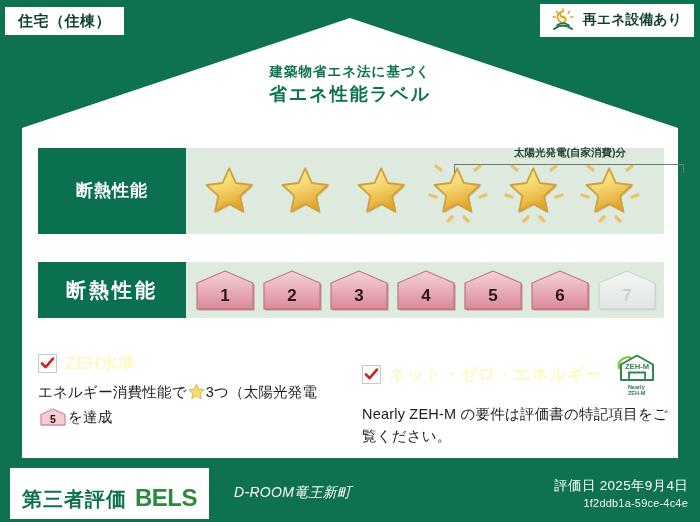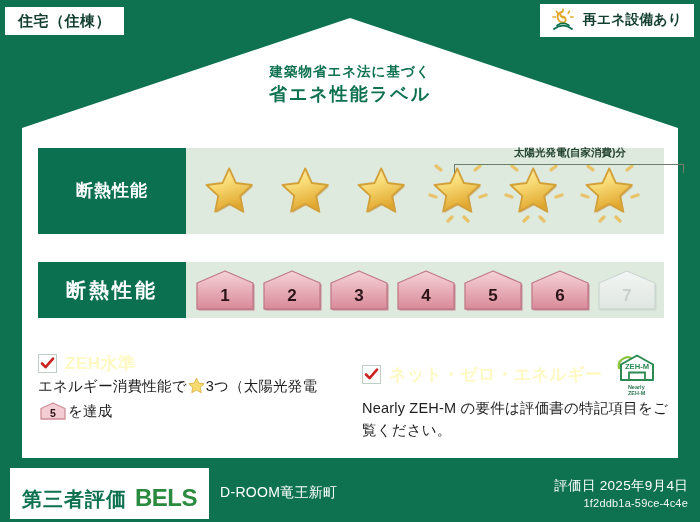--- a/index.html
+++ b/index.html
@@ -123,21 +123,21 @@
     width:19px;height:19px;flex:0 0 19px;
     border:1.6px solid #bfcfc6;background:#fff;
     position:relative;box-sizing:border-box;
   }
   .chk svg{position:absolute;left:1px;top:1px;}
   .zeh-title{
     font-size:17px;font-weight:bold;color:#fef9c3;letter-spacing:.5px;
     white-space:nowrap;
   }
   .zeh-body{
-    font-size:14.5px;color:#1d1d1d;line-height:1.55;
+    margin-top:6px;font-size:14.5px;color:#1d1d1d;line-height:1.55;
     letter-spacing:.2px;
   }
   .inline-star{display:inline-block;vertical-align:-3px;margin:0 1px;}
   .inline-badge{
     display:inline-block;vertical-align:-4px;position:relative;
     width:26px;height:18px;margin:0 2px;
   }
   .inline-badge svg{position:absolute;left:0;top:0;}
   .inline-badge i{
     position:absolute;left:0;top:3px;width:26px;text-align:center;
@@ -156,21 +156,21 @@
     display:flex;align-items:center;
   }
   .bels-chip{
     background:#ffffff;margin-left:10px;
     padding:16px 12px 6px 12px;
     display:flex;align-items:baseline;gap:8px;
   }
   .bels-jp{font-size:20px;font-weight:bold;color:#0e7250;letter-spacing:1px;}
   .bels-en{font-size:24px;font-weight:bold;color:#2a8a3e;letter-spacing:-.5px;}
   .proj-name{
-    color:#ffffff;font-size:14px;margin-left:11px;letter-spacing:.3px;
+    color:#ffffff;font-size:14px;margin-left:25px;letter-spacing:.3px;font-style:italic;
   }
   .bottom-right{
     margin-left:auto;margin-right:12px;text-align:right;color:#ffffff;
   }
   .eval-date{font-size:13.5px;letter-spacing:.3px;}
   .eval-id{font-size:11px;letter-spacing:.2px;margin-top:2px;opacity:.95;}
 </style>
 </head>
 <body>
 

